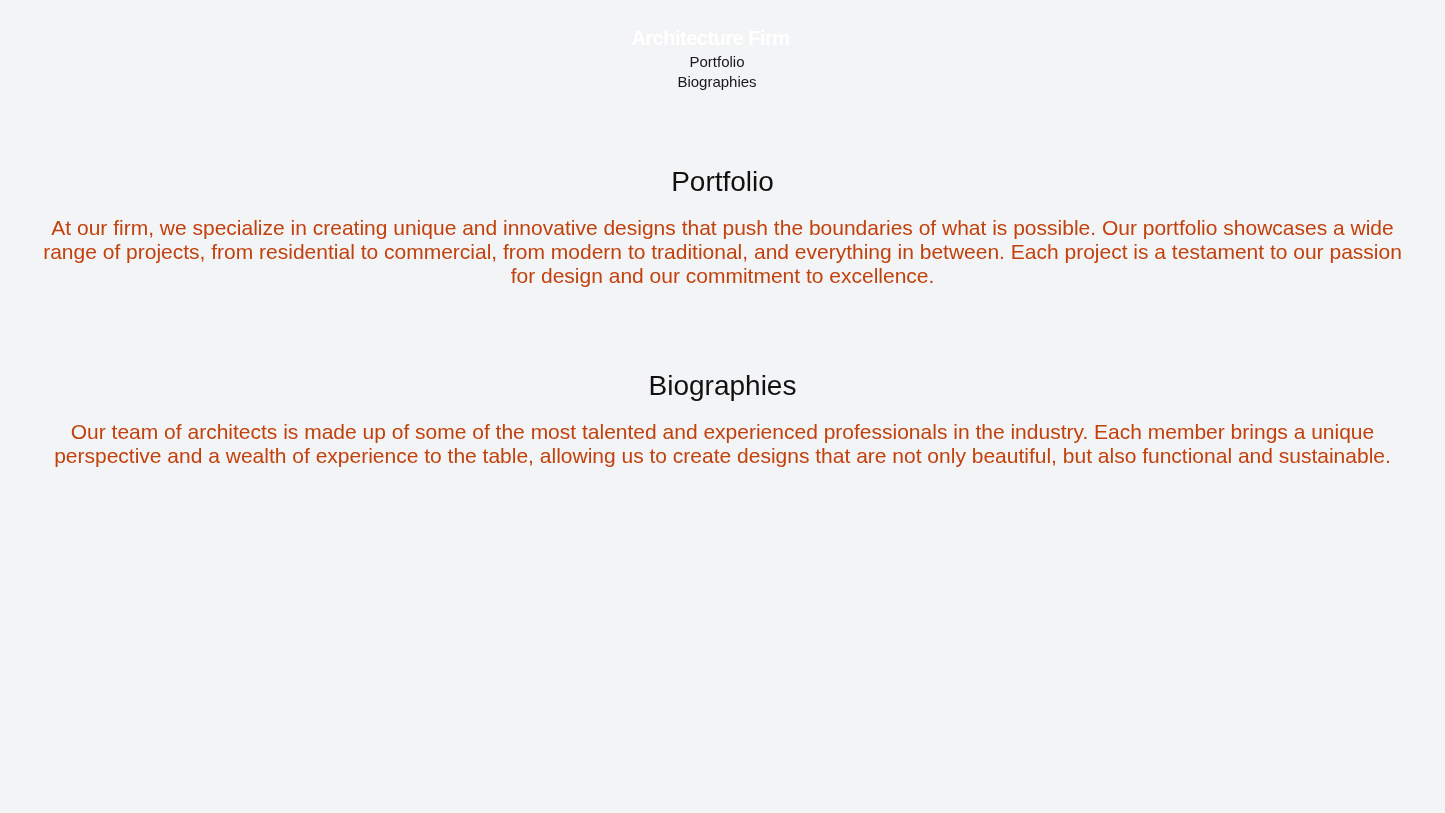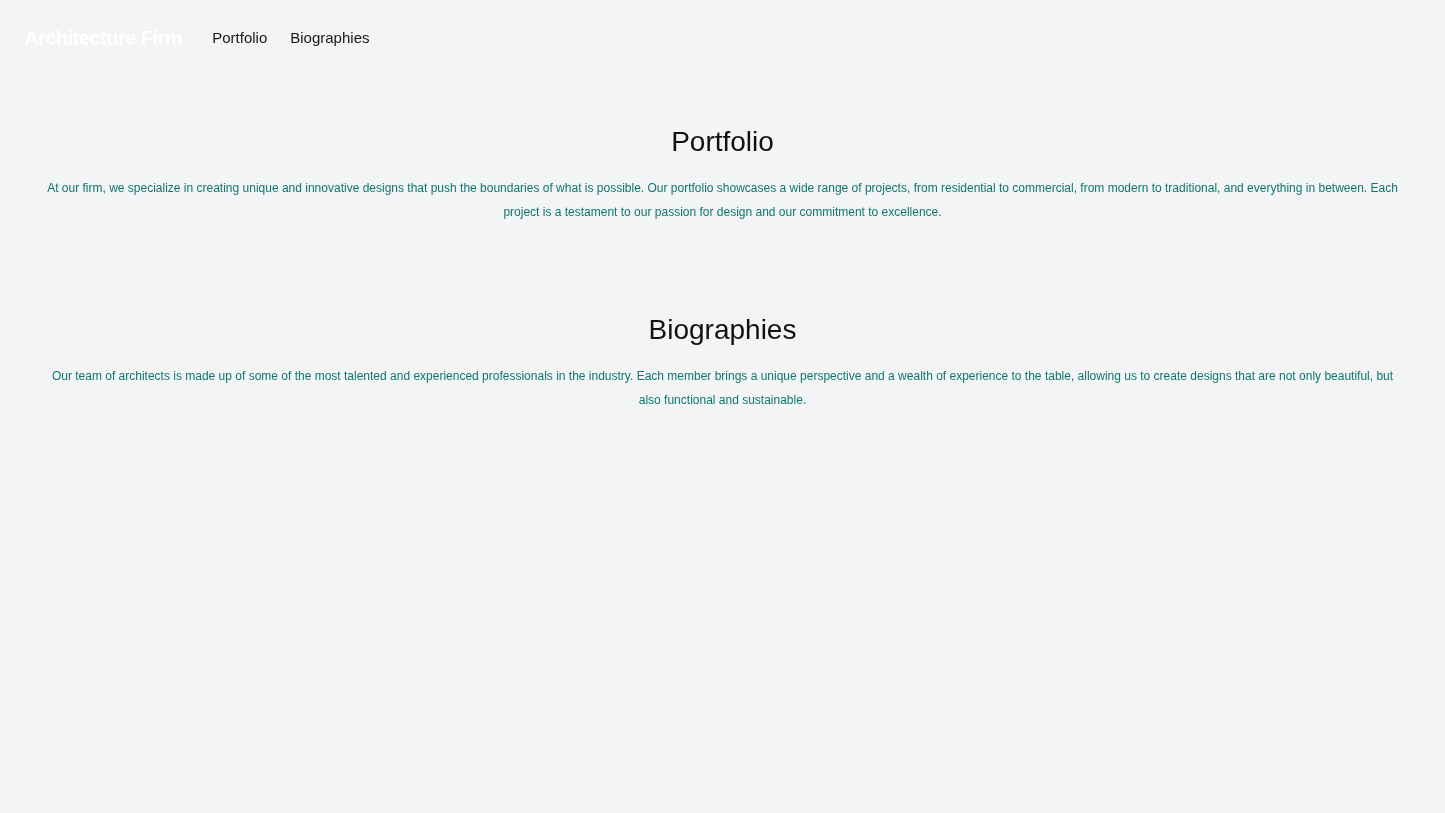--- a/index.html
+++ b/index.html
@@ -1,15 +1,15 @@
 <!DOCTYPE html>
 <html><head>
   <meta charset="utf-8">
   <style>
-    * { box-sizing: border-box; }
+    * { box-sizing: border-box; flex-direction: column; }
     html, body {
       margin: 0;
       padding: 0;
       width: 100%;
       min-height: 813px;
       background: #f3f4f6;
       color: #18181b;
       font-family: "Liberation Sans", sans-serif;
     }
 
@@ -53,24 +53,24 @@
       padding: 48px 32px 32px 32px;
     }
     section.content-section h2 {
       margin: 0 0 16px 0;
       font-size: 28px;
       line-height: 36px;
       font-weight: 400;
       color: #111111;
     }
     section.content-section p {
-      margin: 8px;
-      font-size: 12px;
+      margin: 0;
+      font-size: 21px;
       line-height: 24px;
-      color: #0f766e;
+      color: #c2410c;
     }
   </style>
 </head>
 <body>
 
 <nav class="top-nav">
   <span class="brand">Architecture Firm</span>
   <div class="nav-links">
     <a href="#portfolio" class="nav-link">Portfolio</a>
     <a href="#biographies" class="nav-link">Biographies</a>

